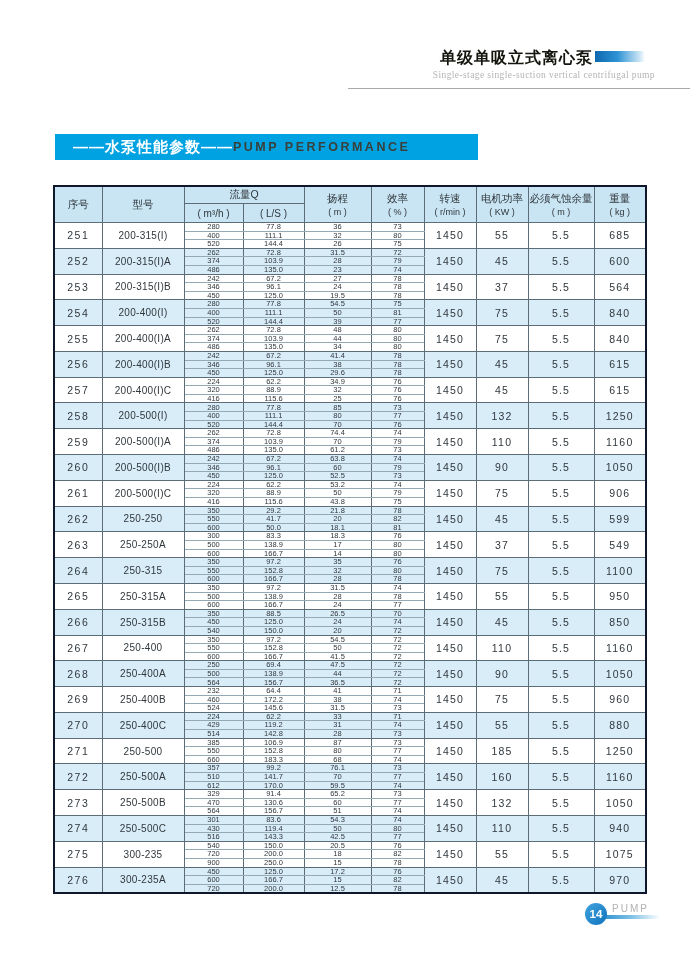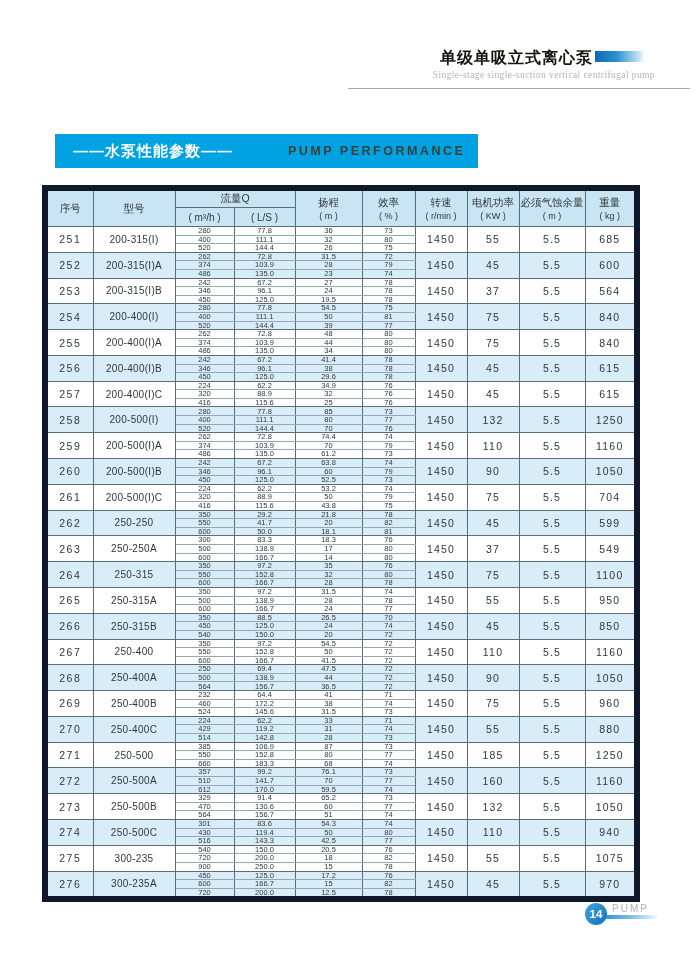--- a/index.html
+++ b/index.html
@@ -24,30 +24,30 @@
   .doc-title-en {
     position:absolute; top:70px; right:45px;
     font-family:"Liberation Serif","DejaVu Serif",serif;
     font-size:9.5px; color:#b4b4b4; letter-spacing:0.4px; white-space:nowrap;
   }
   .doc-header-rule {
     position:absolute; top:88px; left:348px; width:342px; height:1px; background:#a9a9a9;
   }
   
   .banner {
-    position:absolute; top:134px; left:55px; width:423px; height:34px;
+    position:absolute; top:134px; left:55px; width:423px; height:26px;
     background:#00a2e2; display:flex; align-items:center; padding:0 18px;
   }
   .banner-cn { font-size:15px; font-weight:bold; color:#ffffff; letter-spacing:1px; white-space:nowrap; }
-  .banner-en { font-size:12.5px; font-weight:bold; color:#39403a; letter-spacing:2.5px; margin-left:55px; white-space:nowrap; }
+  .banner-en { font-size:12.5px; font-weight:bold; color:#39403a; letter-spacing:2.5px; white-space:nowrap; }
   
   table.perf {
-    position:absolute; top:185px; left:42px; width:592px;
+    position:absolute; top:185px; left:53px; width:592px;
     border-collapse:collapse; table-layout:fixed;
-    border:6px solid #0f172a;
+    border:2px solid #0f172a;
   }
   table.perf th, table.perf td {
     border:1px solid #5d6d77; text-align:center; vertical-align:middle;
     color:#30373c; overflow:hidden; white-space:nowrap;
   }
   thead th { background:#c9e5f4; font-weight:normal; font-size:10.5px; color:#23313a; padding:1px 0; }
   thead tr.h1 th { height:17px; }
   thead tr.h2 th { height:19px; font-size:10px; }
   thead .unit { font-size:9px; margin-top:1px; }
   td.c-no   { font-size:10.5px; letter-spacing:1.5px; }
@@ -385,21 +385,21 @@
         <tr class="s1 plain">
           <td class="c-no" rowspan="3">261</td>
           <td class="c-model" rowspan="3">200-500(I)C</td>
           <td class="c-sub">224</td>
           <td class="c-sub">62.2</td>
           <td class="c-sub">53.2</td>
           <td class="c-sub">74</td>
           <td class="c-big" rowspan="3">1450</td>
           <td class="c-big" rowspan="3">75</td>
           <td class="c-big" rowspan="3">5.5</td>
-          <td class="c-big" rowspan="3">704</td>
+          <td class="c-big" rowspan="3">906</td>
         </tr>
         <tr class="s2 plain">
           <td class="c-sub">320</td>
           <td class="c-sub">88.9</td>
           <td class="c-sub">50</td>
           <td class="c-sub">79</td>
         </tr>
         <tr class="s3 plain">
           <td class="c-sub">416</td>
           <td class="c-sub">115.6</td>

